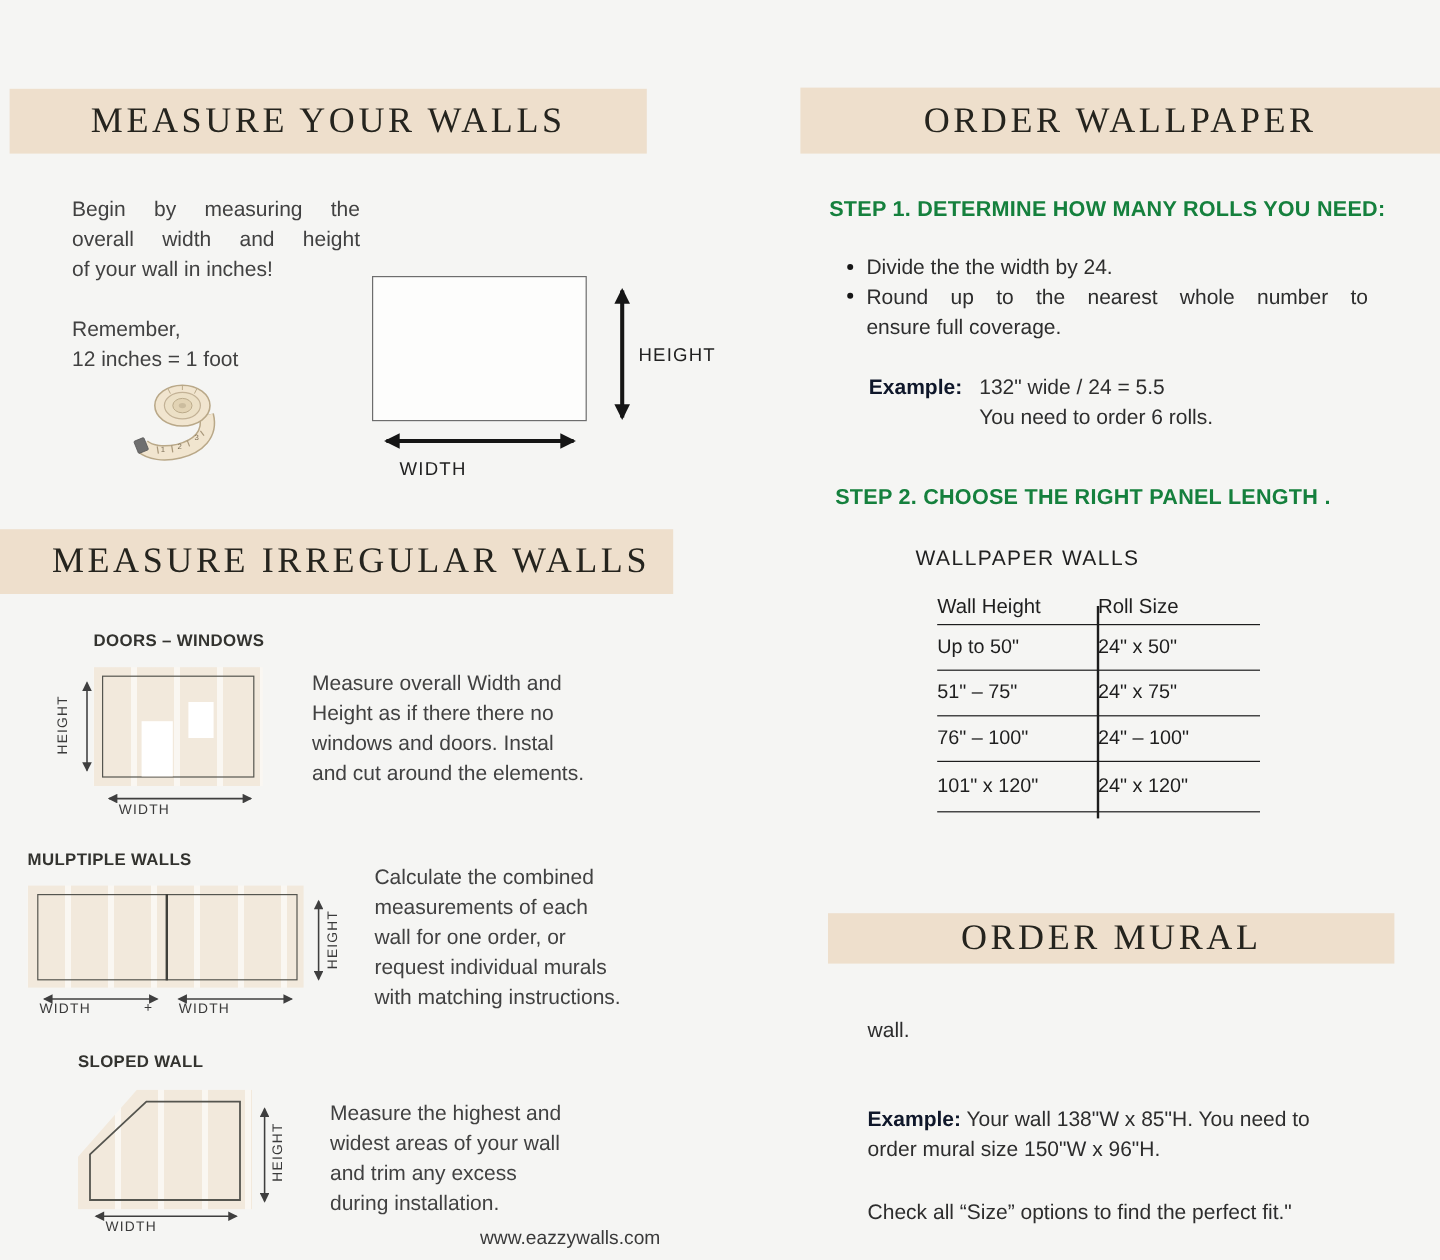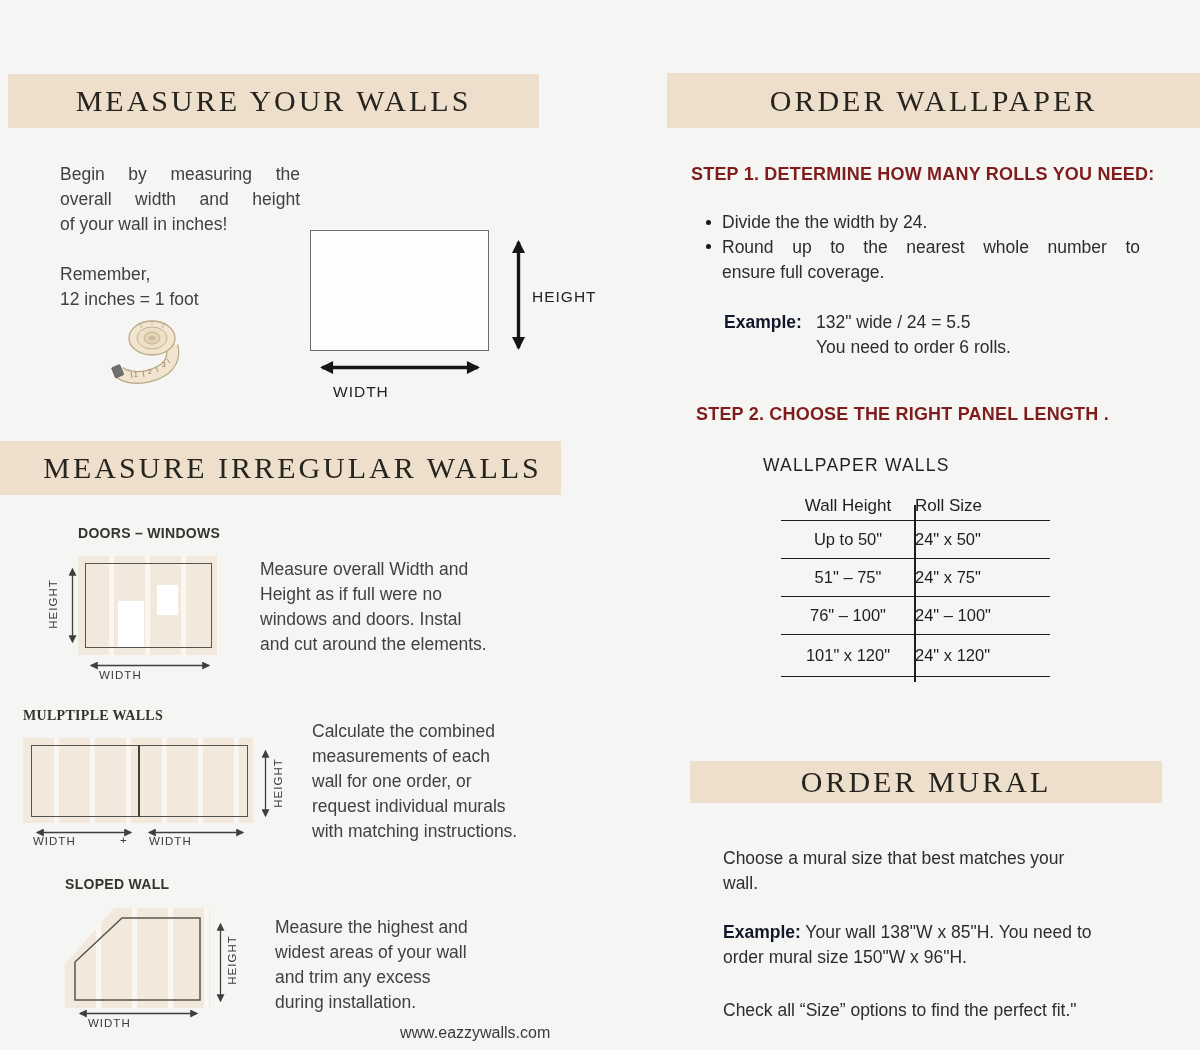--- a/index.html
+++ b/index.html
@@ -21,38 +21,38 @@
   .jline{text-align:justify;text-align-last:justify;}
   .bold{font-weight:700;color:#0f172a;}
   
   .mini-label{font-size:14px;font-weight:700;color:#33332f;letter-spacing:.3px;white-space:nowrap;}
   
   .dim{font-size:11.5px;color:#3a3a3a;letter-spacing:1px;white-space:nowrap;}
   .dim-lg{font-size:15.5px;color:#222;letter-spacing:1px;white-space:nowrap;}
   .rot{transform:rotate(-90deg);transform-origin:center center;text-align:center;}
   .center{text-align:left;}
   
-  .step{font-size:18px;font-weight:700;color:#7f1d1d;white-space:nowrap;letter-spacing:.2px;}
+  .step{font-size:18px;font-weight:700;color:#15803d;white-space:nowrap;letter-spacing:.2px;}
   
   .panel{
     position:absolute;
     background:repeating-linear-gradient(90deg,#f2e9dc 0px,#f2e9dc 31px,#faf7f2 31px,#faf7f2 36px);
   }
   .outline-rect{position:absolute;border:1.5px solid #55554f;box-sizing:border-box;background:transparent;}
   .white-shape{position:absolute;background:#ffffff;}
   .wall-rect{position:absolute;border:1.5px solid #6d6d6d;background:#fdfdfc;box-sizing:border-box;}
   .divider-line{position:absolute;background:#3f3f3a;}
   
   .bullet-dot{position:absolute;width:5px;height:5px;border-radius:50%;background:#161616;}
   
   .wtable{position:absolute;left:781px;top:492px;width:269px;font-size:16.5px;color:#1e1e1e;}
   .t-head{display:flex;height:28px;align-items:center;font-size:17px;}
   .t-row{display:flex;height:37px;align-items:center;border-top:1.6px solid #1d1d1d;}
   .t-row.last{height:41px;border-bottom:1.6px solid #1d1d1d;}
-  .t-c1{width:134px;text-align:center;}
+  .t-c1{width:134px;text-align:left;}
   .t-c2{width:135px;text-align:left;}
   .t-vline{position:absolute;left:133px;top:13px;width:1.6px;height:177px;background:#1d1d1d;}
   .sizes-title{font-size:17.5px;letter-spacing:1.2px;color:#1f1f1f;}
   .footer{font-size:16px;color:#3a3a3a;}
 </style>
 </head>
 <body>
 
 <div class="page">
 
@@ -124,26 +124,26 @@
   <svg class="abs" style="left:67px;top:561px;" width="11" height="89">
     <line x1="5.5" y1="8" x2="5.5" y2="81" stroke="#3f3f3f" stroke-width="1.3" marker-start="url(#ah-sm)" marker-end="url(#ah-sm)"></line>
   </svg>
   <div class="abs dim rot" style="left:25px;top:598px;width:56px;">HEIGHT</div>
   <svg class="abs" style="left:84px;top:660px;" width="132" height="11">
     <line x1="7" y1="5.5" x2="125" y2="5.5" stroke="#3f3f3f" stroke-width="1.3" marker-start="url(#ah-sm)" marker-end="url(#ah-sm)"></line>
   </svg>
   <div class="abs dim center" style="left:99px;top:669px;width:100px;">WIDTH</div>
   <div class="abs txt" style="left:260px;top:557px;width:252px;">
     <div>Measure overall Width and</div>
-    <div>Height as if full were no</div>
+    <div>Height as if there there no</div>
     <div>windows and doors. Instal</div>
     <div>and cut around the elements.</div>
   </div>
 
-  <div class="abs mini-label center" style="left:23px;top:708px;width:230px;font-family:Liberation Serif, serif;">MULPTIPLE WALLS</div>
+  <div class="abs mini-label center" style="left:23px;top:708px;width:230px;">MULPTIPLE WALLS</div>
   <div class="panel" style="left:23px;top:738px;width:230px;height:85px;"></div>
   <div class="outline-rect" style="left:31px;top:745px;width:217px;height:72px;"></div>
   <div class="divider-line" style="left:138px;top:745px;width:2px;height:72px;"></div>
   <svg class="abs" style="left:260px;top:744px;" width="11" height="79">
     <line x1="5.5" y1="7" x2="5.5" y2="72" stroke="#3f3f3f" stroke-width="1.3" marker-start="url(#ah-sm)" marker-end="url(#ah-sm)"></line>
   </svg>
   <div class="abs dim rot" style="left:250px;top:777px;width:56px;">HEIGHT</div>
   <svg class="abs" style="left:30px;top:827px;" width="108" height="11">
     <line x1="7" y1="5.5" x2="101" y2="5.5" stroke="#3f3f3f" stroke-width="1.3" marker-start="url(#ah-sm)" marker-end="url(#ah-sm)"></line>
   </svg>
@@ -229,21 +229,20 @@
       <div class="t-c2">24" x 120"</div>
     </div>
     <div class="t-vline"></div>
   </div>
 
   <div class="band" style="left:690px;top:761px;width:472px;height:42px;">
     <div class="band-title">ORDER MURAL</div>
   </div>
 
   <div class="abs txt txt-dark" style="left:723px;top:846px;width:430px;">
-    <div>Choose a mural size that best matches your</div>
     <div>wall.</div>
   </div>
 
   <div class="abs txt txt-dark" style="left:723px;top:920px;width:430px;">
     <div>
       <span class="bold">Example:</span>
       <span>Your wall 138"W x 85"H. You need to</span>
     </div>
     <div>order mural size 150"W x 96"H.</div>
   </div>

